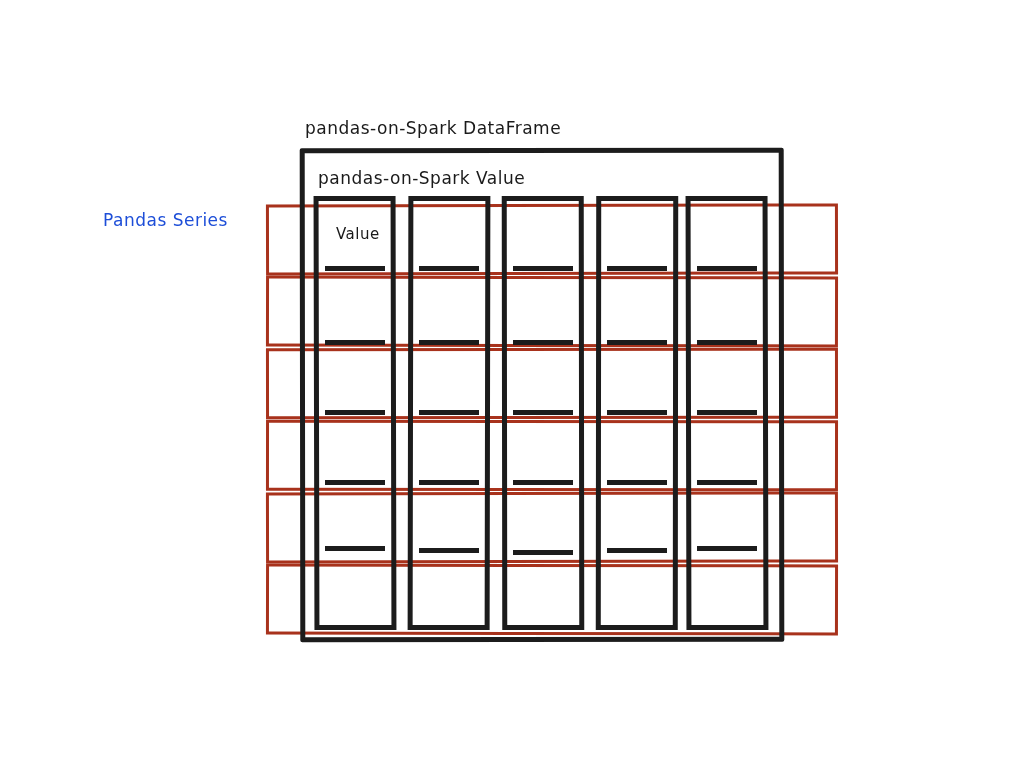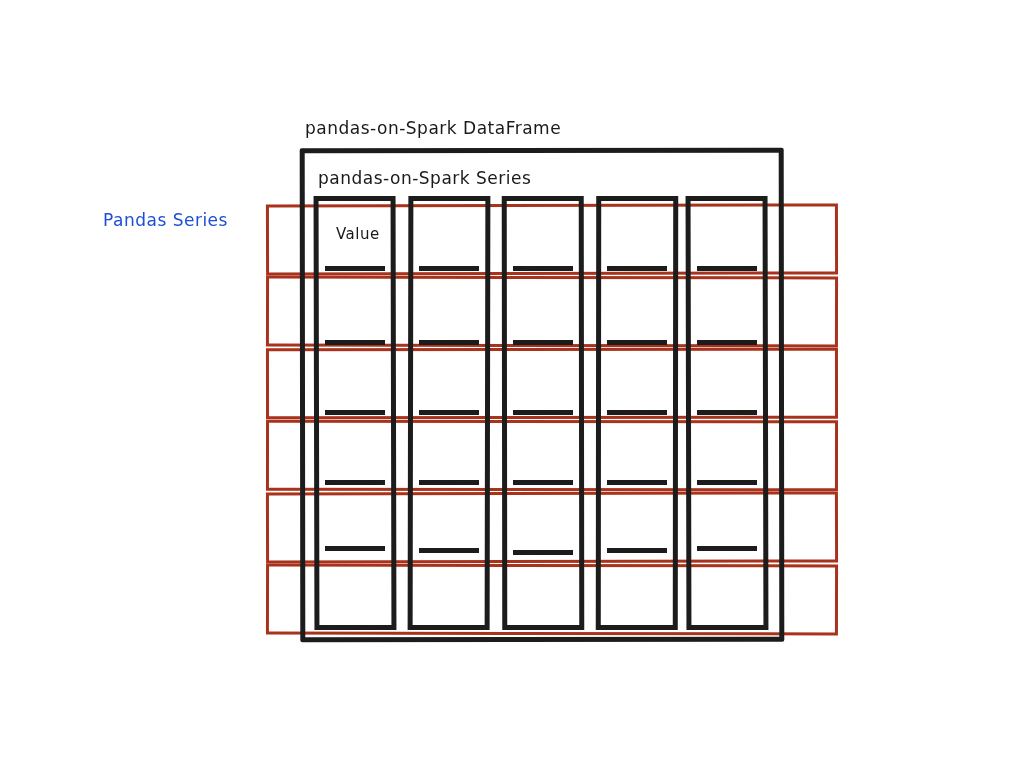--- a/index.html
+++ b/index.html
@@ -138,19 +138,19 @@
   <div class="sep" style="left:607px; top:548px;"></div>
 
   <div class="sep" style="left:697px; top:266px;"></div>
   <div class="sep" style="left:697px; top:340px;"></div>
   <div class="sep" style="left:697px; top:410px;"></div>
   <div class="sep" style="left:697px; top:480px;"></div>
   <div class="sep" style="left:697px; top:546px;"></div>
 
   <div id="df-title" class="label label-dark">pandas-on-Spark DataFrame</div>
 
-  <div id="series-title" class="label label-dark">pandas-on-Spark Series</div>
+  <div id="series-title" class="label label-dark">pandas-on-Spark Value</div>
 
   <div id="pandas-series-title" class="label label-red">Pandas Series</div>
 
   <div id="value-label" class="label label-cell">Value</div>
 
 </div>
 
 </body></html>

